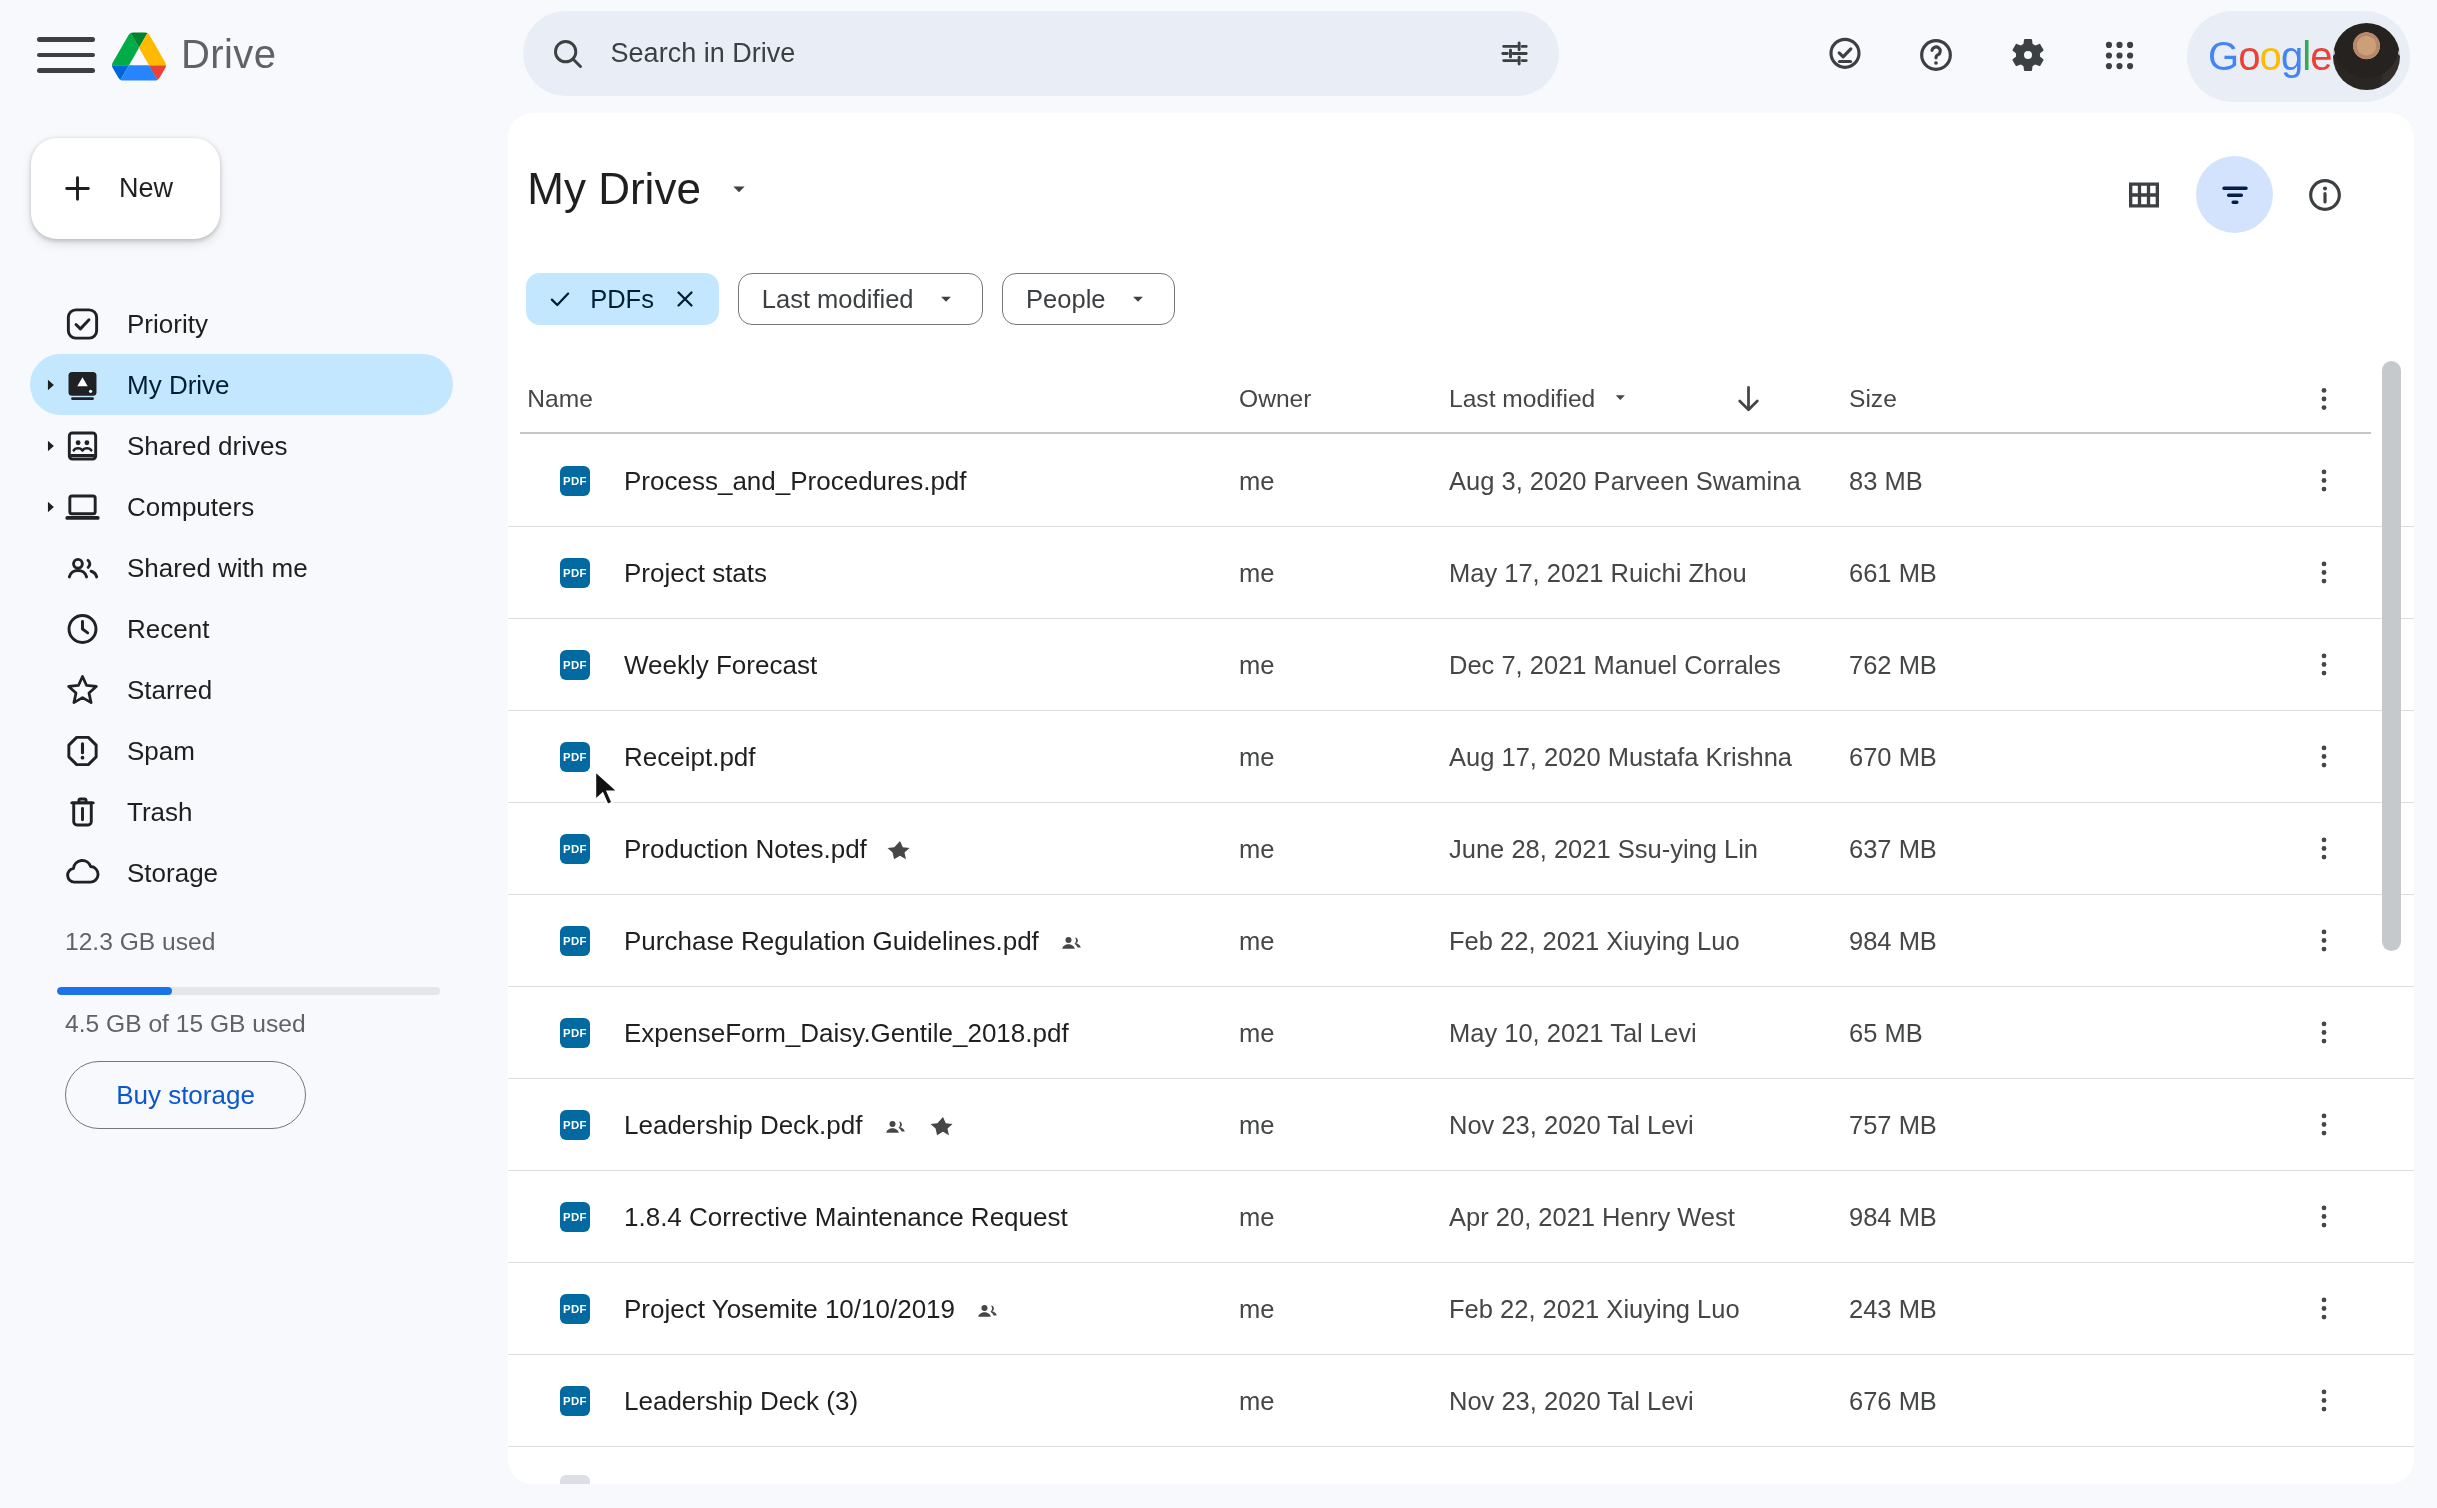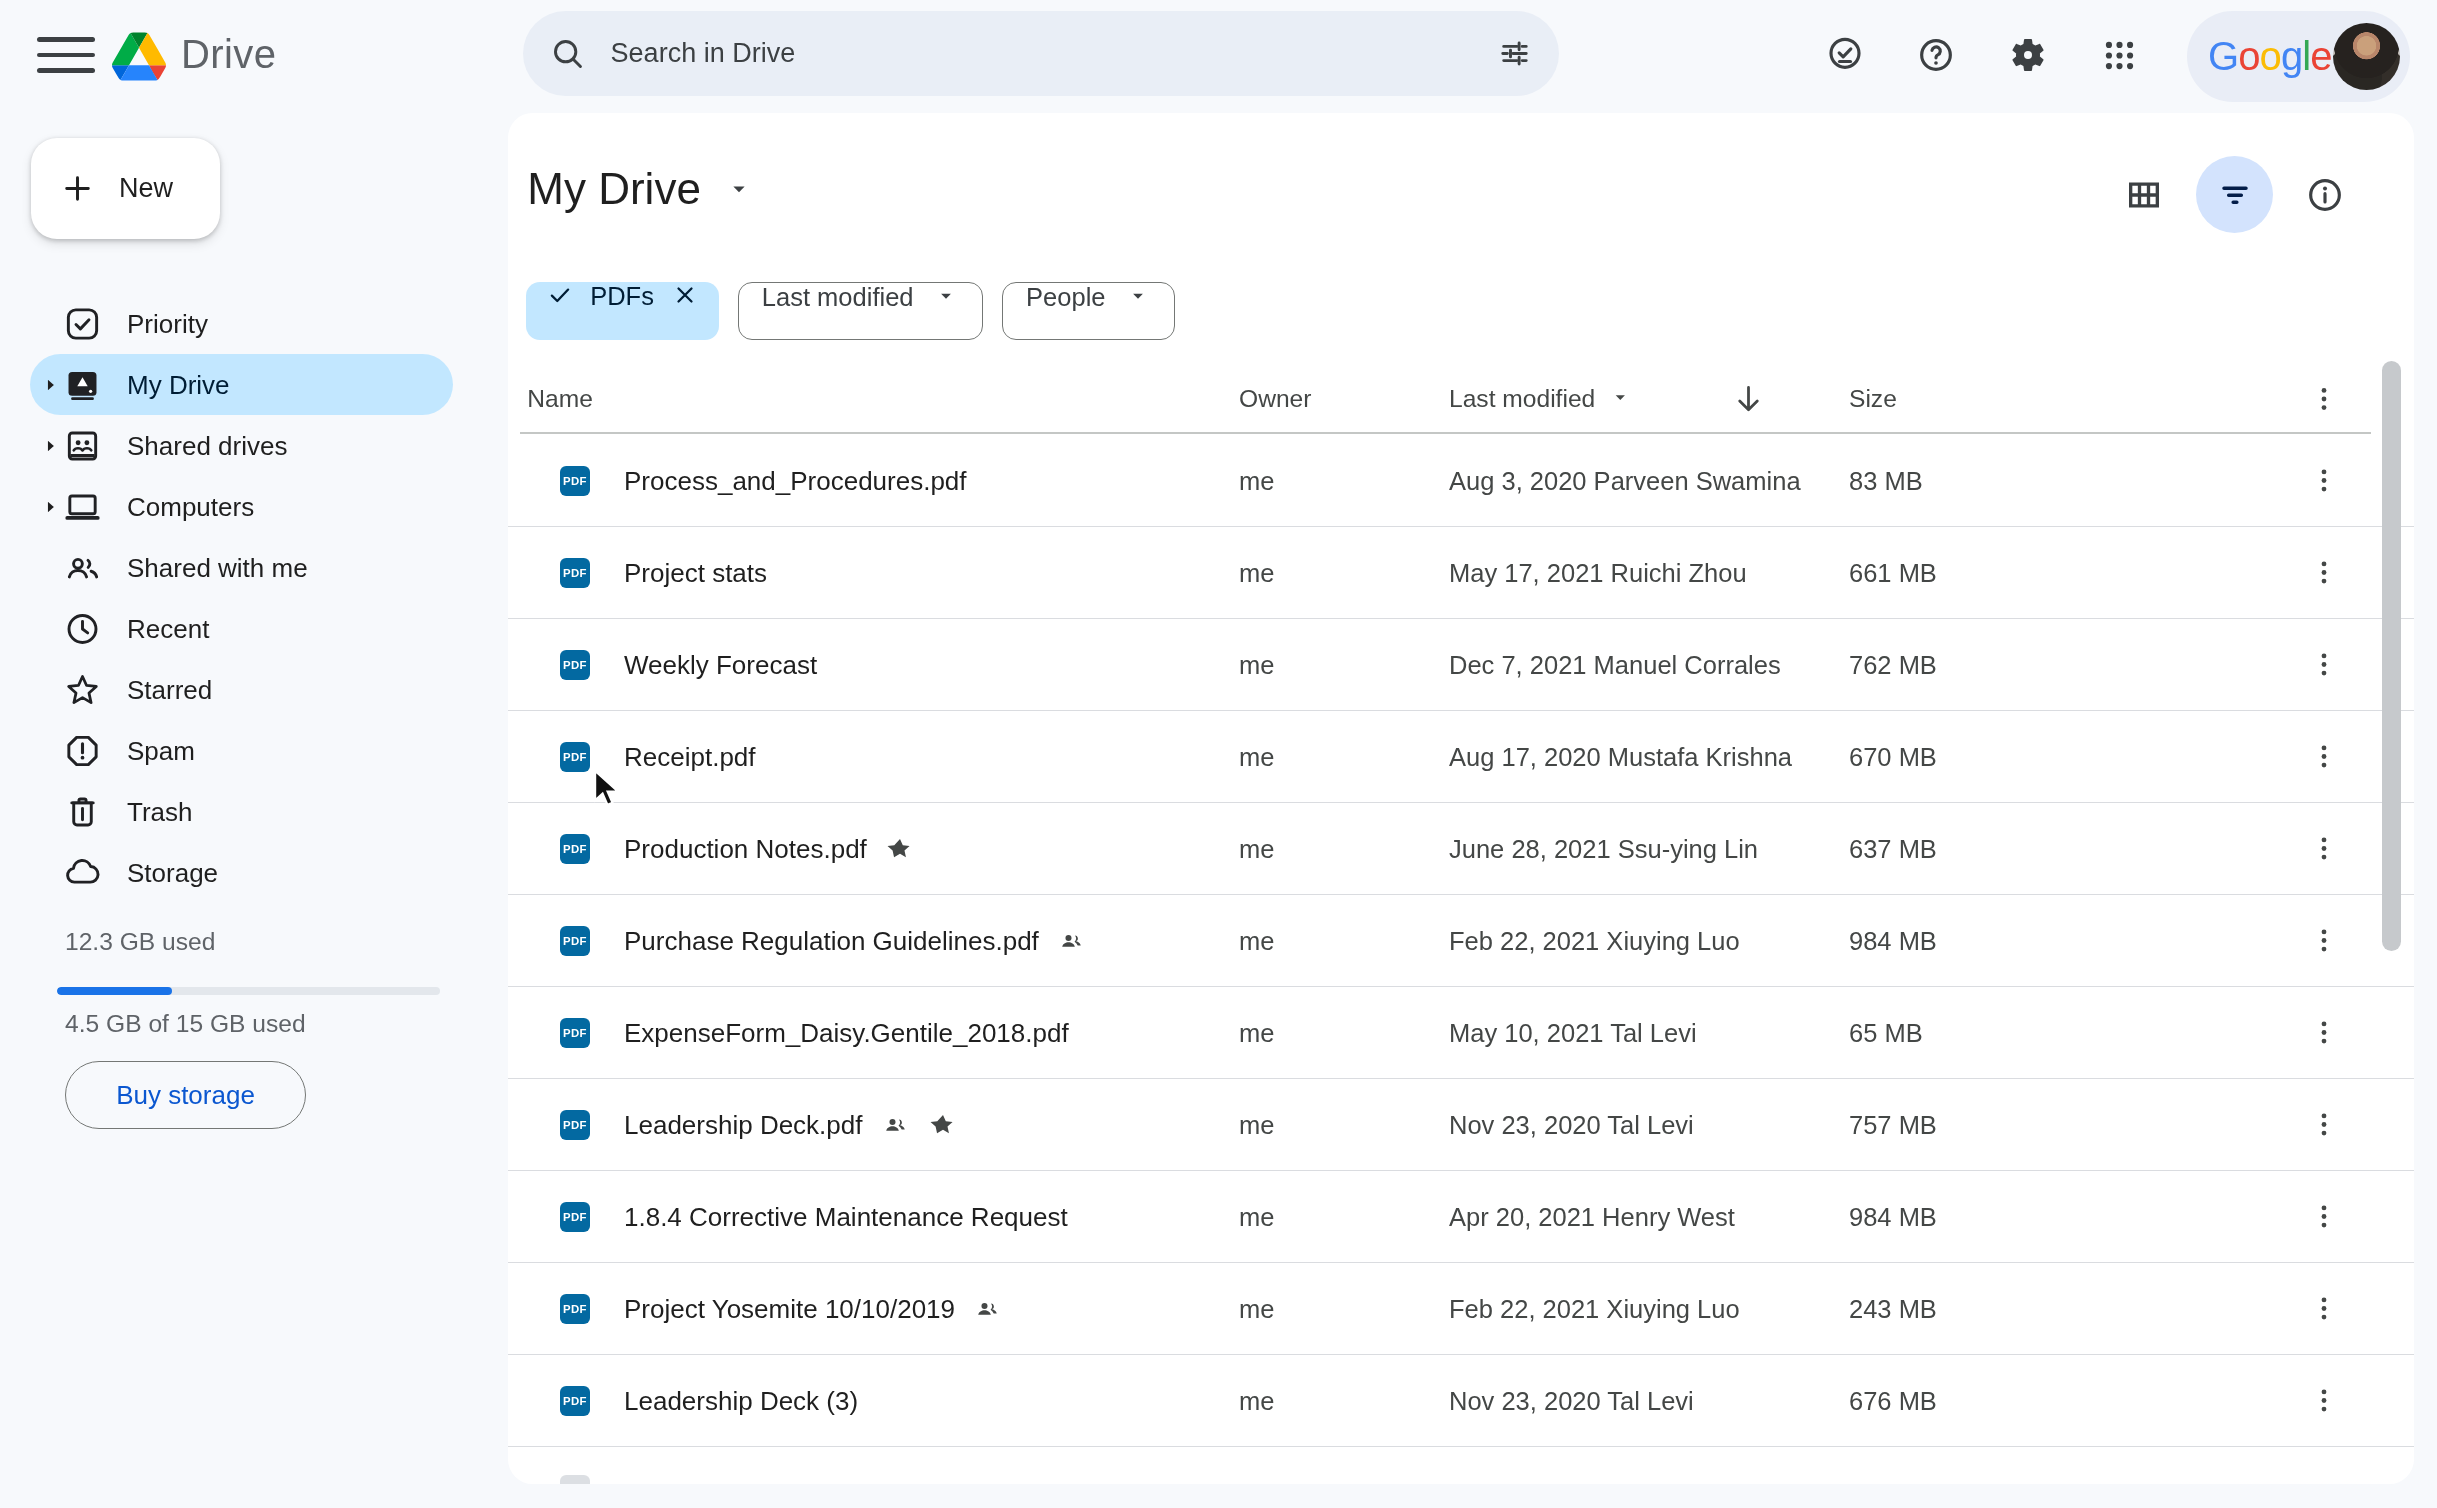--- a/index.html
+++ b/index.html
@@ -60,38 +60,38 @@
     border-radius:24.6px; overflow:hidden; }
   #title-row { position:absolute; left:19.3px; top:51px; display:flex; align-items:center; gap:23px; }
   #page-title { font-size:44px; color:#1f1f1f; }
   .hdr-iconbtn { position:absolute; top:43px; width:77px; height:77px; display:flex;
     align-items:center; justify-content:center; color:#3c4043; border-radius:50%; }
   #btn-grid-view { left:1597px; }
   #btn-filter    { left:1688px; background:#d3e3fd; color:#041e49; }
   #btn-info      { left:1778px; }
 
   #chips { position:absolute; left:17.6px; top:160px; display:flex; gap:19.3px; }
-  .chip { height:58px; border-radius:14px; display:flex; font-size:25.5px;margin-top:9px; }
+  .chip { height:52px; border-radius:14px; display:flex; align-items:center; font-size:25.5px; }
   .chip.active { background:#c2e7ff; color:#001d35; font-weight:500; padding:0 21px; gap:17.6px; }
   .chip.outline { background:#fff; border:1.8px solid #747775; color:#3c4043; padding:0 23px; gap:19.3px; }
 
   #thead { position:absolute; left:0; top:252px; width:1906px; height:67px; font-size:24.6px;
     font-weight:500; color:#444746; }
   #thead .col { position:absolute; top:50%; transform:translateY(-50%); display:flex;
     align-items:flex-start; gap:12.3px; white-space:nowrap; }
   #thead-divider { position:absolute; left:12.3px; top:319px; width:1851px; height:1.8px; background:#c4c7c5; }
 
   #rows { position:absolute; left:0; top:322px; width:1906px; }
   .frow { position:relative; height:92px; border-bottom:1.8px solid #dadce0; }
   .pdf-badge { position:absolute; left:52px; top:50%; transform:translateY(-50%);
     width:30px; height:30px; border-radius:6.1px; background:#0369a1; color:#fff;
     font-size:11.4px; font-weight:700; letter-spacing:0.4px; display:flex; align-items:center;
     justify-content:center; }
   .fname { position:absolute; left:116px; top:50%; transform:translateY(-50%); display:flex;
-    align-items:center; gap:19.3px; font-size:26px; color:#1f1f1f; white-space:nowrap; }
+    align-items:flex-end; gap:19.3px; font-size:26px; color:#1f1f1f; white-space:nowrap; }
   .fname .badge-icon { color:#444746; }
   .fowner, .fmod, .fsize { position:absolute; top:50%; transform:translateY(-50%);
     font-size:25.5px; color:#444746; white-space:nowrap; }
   .fowner { left:731px; } .fmod { left:941px; } .fsize { left:1341px; }
   .row-kebab { position:absolute; left:1789px; top:50%; transform:translateY(-50%);
     width:53px; height:53px; display:flex; align-items:center; justify-content:center;
     color:#444746; border-radius:50%; }
   #partial-icon { position:absolute; left:52px; top:1362px; width:30px; height:10.5px;
     border-radius:6.1px 6.1px 0 0; background:#dcdfe3; }
 

